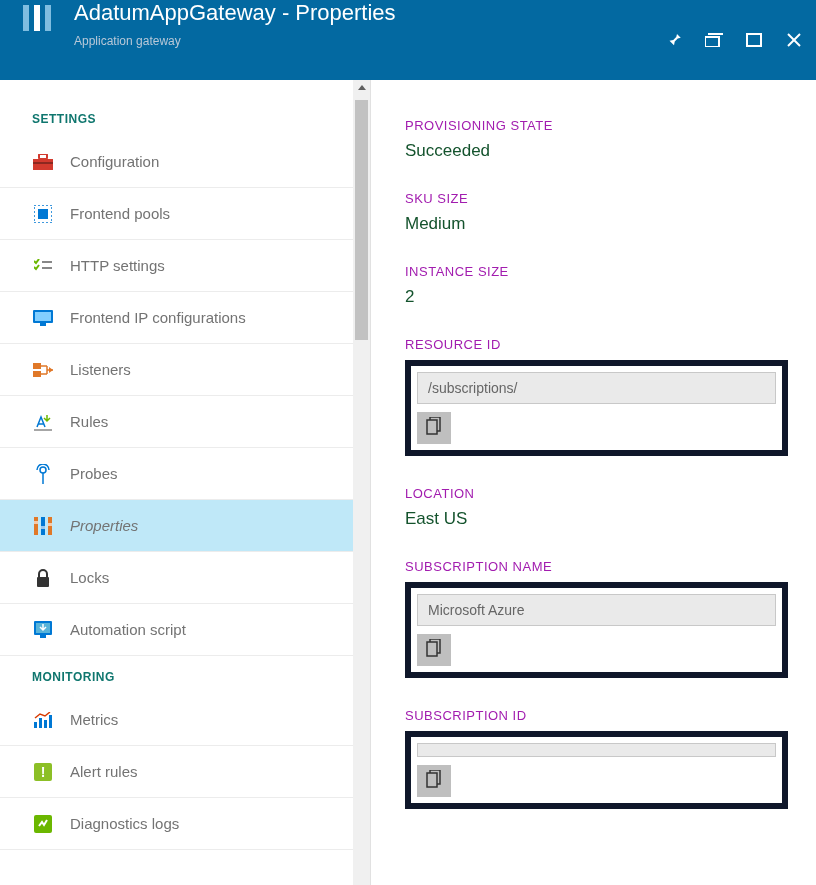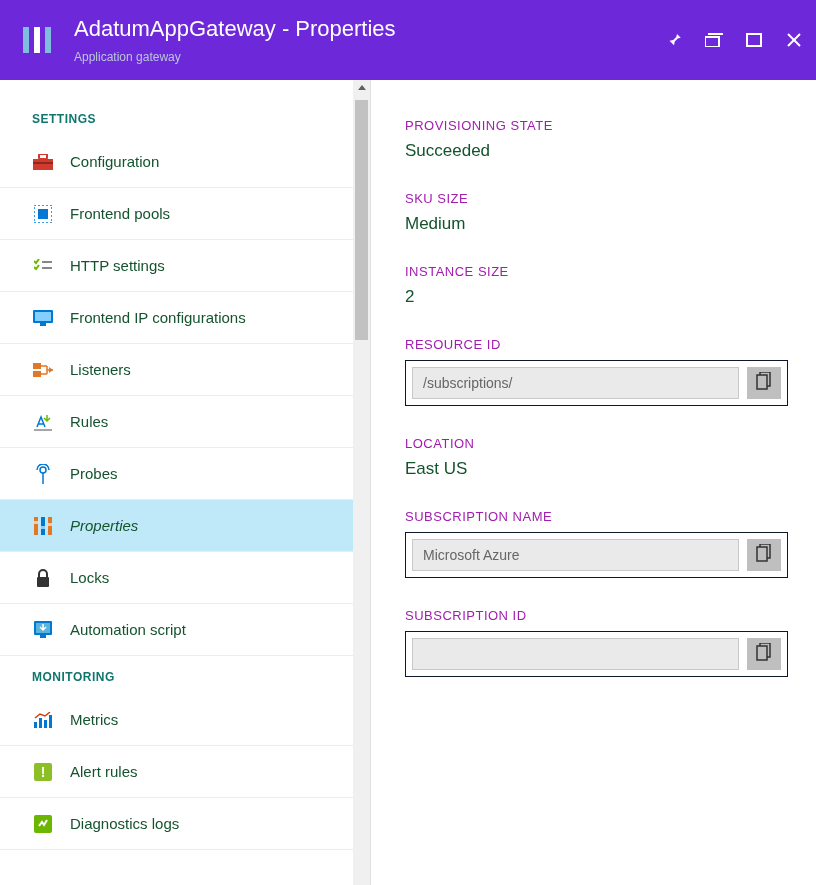--- a/index.html
+++ b/index.html
@@ -5,25 +5,24 @@
   * { box-sizing: border-box; margin: 0; padding: 0; }
   body {
     font-family: "Segoe UI", Tahoma, sans-serif;
     background: #fff;
     width: 816px;
     height: 885px;
     overflow: hidden;
     color: #323130;
   }
   .header {
-    background: #6d28d9;
+    background: #0369a1;
     color: #fff;
     height: 80px;
     display: flex;
-    align-items: center;
     padding: 0 12px 0 20px;
   }
   .header-icon {
     width: 36px;
     height: 36px;
     margin-right: 18px;
     display: flex;
     align-items: center;
     justify-content: center;
   }
@@ -52,21 +51,21 @@
     padding: 14px 0 10px 32px;
   }
   .nav-item {
     display: flex;
     align-items: center;
     height: 52px;
     padding: 0 0 0 32px;
     border-bottom: 1px solid #ececec;
     cursor: pointer;
     font-size: 15px;
-    color: #14532d;
+    color: #737373;
   }
   .nav-item:first-of-type { border-top: 1px solid #ececec; }
   .nav-item.selected { background: #bfe8f8; font-style: italic; }
   .nav-icon { width: 22px; height: 22px; margin-right: 16px; display:flex; align-items:center; justify-content:center; flex-shrink:0; }
 
   .scroll-track {
     position: absolute;
     right: 0;
     top: 0;
     width: 17px;
@@ -100,23 +99,24 @@
     font-weight: 400;
   }
   .field-value {
     font-size: 17px;
     color: #14532d;
   }
   .copy-row {
     display: flex;
     align-items: stretch;
     gap: 8px;
-    border: 1px solid #0f172a;
+    border: 6px solid #0f172a;
     padding: 6px;
     margin-top: 2px;
+    flex-direction: column;
   }
   .copy-input {
     flex: 1;
     background: #eaeaea;
     border: 1px solid #c8c8c8;
     color: #666;
     font-size: 14px;
     padding: 6px 10px;
     height: 32px;
     line-height: 18px;

